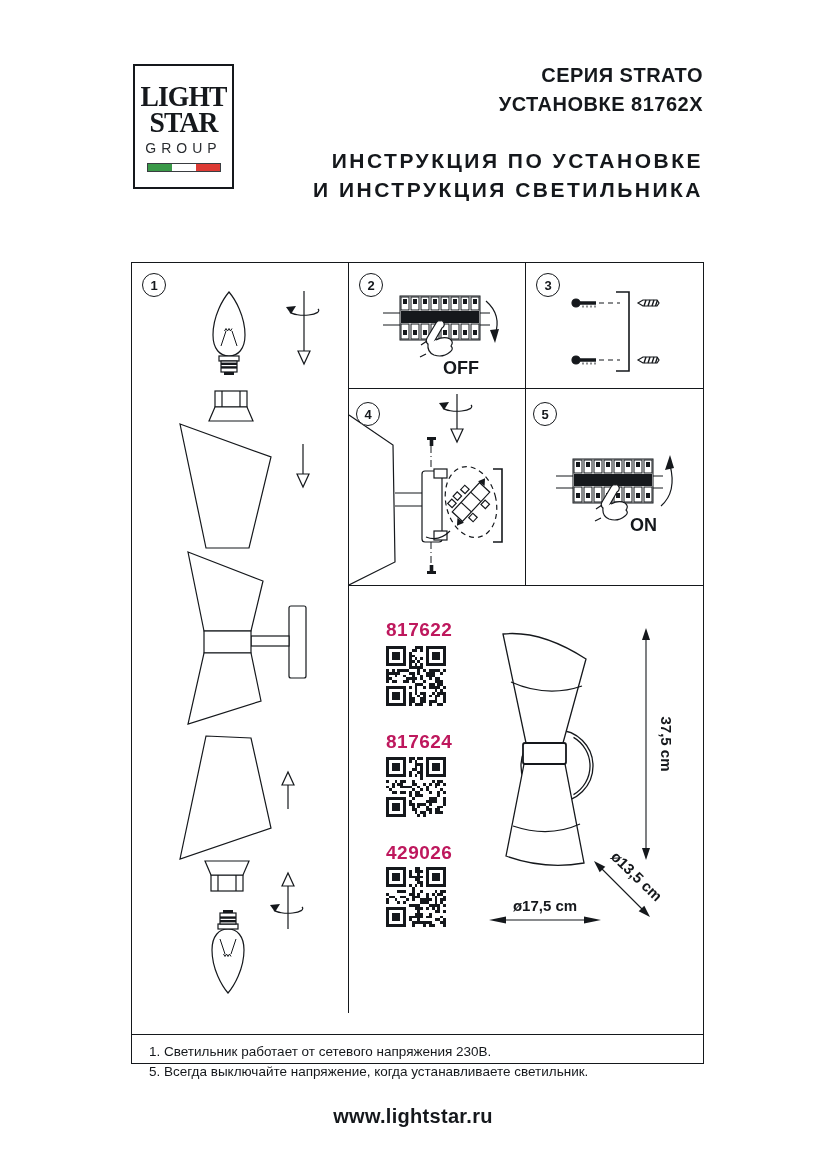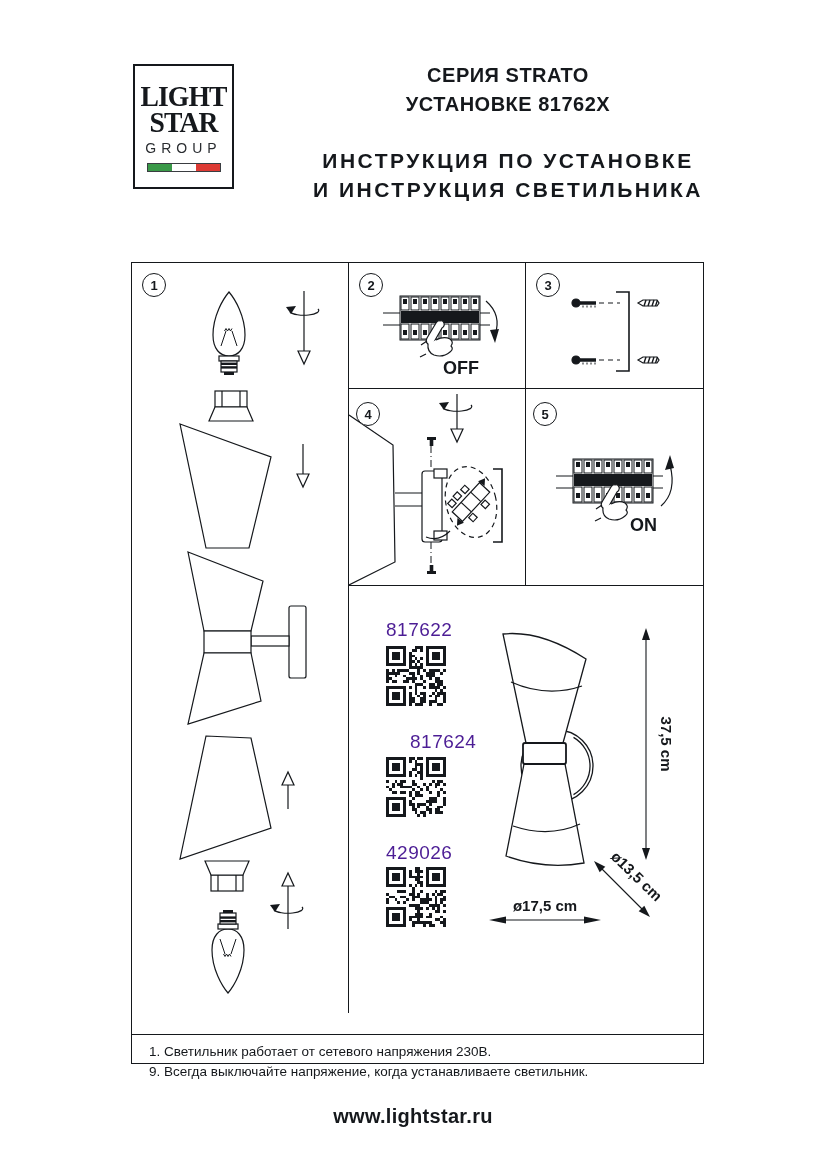--- a/index.html
+++ b/index.html
@@ -7,21 +7,21 @@
        font-family:"Liberation Sans",sans-serif;color:#15181c;}
   
   .logo-box{position:absolute;left:133px;top:64px;width:101px;height:125px;
             border:2px solid #15181c;text-align:center;box-sizing:border-box;}
   .logo-word{font-family:"Liberation Serif",serif;font-weight:bold;font-size:30px;
              line-height:26px;letter-spacing:-1px;transform:scaleX(.92);}
   .logo-word.first{margin-top:17px;}
   .logo-group{font-size:14px;letter-spacing:5px;margin-top:5px;font-weight:400;color:#2a2d31;}
   .logo-flag{width:72px;height:7px;margin:7px auto 0;border:1px solid #3a3d41;display:flex;}
   .logo-flag span{flex:1;height:100%;}
-  .title-block{position:absolute;right:123px;top:61px;text-align:center;margin-left:43px;}
+  .title-block{position:absolute;right:123px;top:61px;text-align:right;margin-left:43px;}
   .t-line{font-weight:bold;font-size:20px;line-height:29px;letter-spacing:.5px;}
   .t-instruction{margin-top:27px;}
   .t-instruction .t-line{font-size:21px;letter-spacing:2.5px;}
   
   .frame{position:absolute;left:131px;top:262px;width:571px;height:800px;
          border:1.5px solid #15181c;box-sizing:content-box;}
   .panel{position:absolute;box-sizing:border-box;}
   .p1{left:0;top:0;width:217px;height:750px;border-right:1.3px solid #15181c;}
   .p2{left:217px;top:0;width:177px;height:126px;border-right:1.3px solid #15181c;border-bottom:1.3px solid #15181c;}
   .p3{left:394px;top:0;width:177px;height:126px;border-bottom:1.3px solid #15181c;}
@@ -29,21 +29,21 @@
   .p5{left:394px;top:126px;width:177px;height:197px;border-bottom:1.3px solid #15181c;}
   .p6{left:217px;top:323px;width:354px;height:427px;}
   .notes{left:0;top:771px;width:571px;height:50px;border-top:1.3px solid #15181c;
          padding:7px 0 0 17px;font-size:13.5px;line-height:20px;}
   .badge{position:absolute;left:10px;top:10px;width:22px;height:22px;border:1.4px solid #15181c;
          border-radius:50%;font-size:13px;font-weight:bold;display:flex;align-items:center;
          justify-content:center;background:#fff;z-index:3;}
   .p4 .badge,.p5 .badge{left:7px;top:13px;}
   .panel svg.diagram{position:absolute;left:0;top:0;}
   
-  .art-label{position:absolute;left:37px;width:120px;font-size:19px;font-weight:normal;color:#4c1d95;letter-spacing:.5px;}
+  .art-label{position:absolute;left:37px;width:120px;font-size:19px;font-weight:bold;color:#be185d;letter-spacing:.5px;}
   .qr{position:absolute;left:37px;width:60px;height:60px;background:#fff;}
   .dim-label{font:bold 15px "Liberation Sans",sans-serif;fill:#15181c;}
   .svg-cap{font:bold 18px "Liberation Sans",sans-serif;fill:#15181c;}
   .website{position:absolute;left:0;top:1105px;width:826px;text-align:center;
            font-size:20px;font-weight:bold;letter-spacing:.3px;}
 </style>
 </head>
 <body>
 
 <svg width="0" height="0" style="position:absolute" aria-hidden="true">
@@ -434,21 +434,21 @@
         <rect x="14" y="6" width="7" height="1" fill="#15181c"></rect>
         <rect x="14" y="1" width="1" height="5" fill="#15181c"></rect>
         <rect x="20" y="1" width="1" height="5" fill="#15181c"></rect>
         <rect x="16" y="2" width="3" height="3" fill="#15181c"></rect>
         <rect x="0" y="14" width="7" height="1" fill="#15181c"></rect>
         <rect x="0" y="20" width="7" height="1" fill="#15181c"></rect>
         <rect x="0" y="15" width="1" height="5" fill="#15181c"></rect>
         <rect x="6" y="15" width="1" height="5" fill="#15181c"></rect>
         <rect x="2" y="16" width="3" height="3" fill="#15181c"></rect>
       </svg>
-    <div class="art-label" style="top:145px;margin-left:24px;">817624</div>
+    <div class="art-label" style="top:145px;">817624</div>
     <svg class="qr" style="top:171px;" viewBox="0 0 21 21" shape-rendering="crispEdges">
         <rect x="8" y="0" width="1" height="1" fill="#15181c"></rect>
         <rect x="9" y="0" width="1" height="1" fill="#15181c"></rect>
         <rect x="11" y="0" width="1" height="1" fill="#15181c"></rect>
         <rect x="12" y="0" width="1" height="1" fill="#15181c"></rect>
         <rect x="8" y="1" width="1" height="1" fill="#15181c"></rect>
         <rect x="10" y="1" width="1" height="1" fill="#15181c"></rect>
         <rect x="10" y="2" width="1" height="1" fill="#15181c"></rect>
         <rect x="11" y="2" width="1" height="1" fill="#15181c"></rect>
         <rect x="12" y="2" width="1" height="1" fill="#15181c"></rect>
@@ -696,17 +696,17 @@
         <rect x="0" y="14" width="7" height="1" fill="#15181c"></rect>
         <rect x="0" y="20" width="7" height="1" fill="#15181c"></rect>
         <rect x="0" y="15" width="1" height="5" fill="#15181c"></rect>
         <rect x="6" y="15" width="1" height="5" fill="#15181c"></rect>
         <rect x="2" y="16" width="3" height="3" fill="#15181c"></rect>
       </svg>
   </div>
 
   <div class="panel notes">
     <div>1. Светильник работает от сетевого напряжения 230В.</div>
-    <div>9. Всегда выключайте напряжение, когда устанавливаете светильник.</div>
+    <div>5. Всегда выключайте напряжение, когда устанавливаете светильник.</div>
   </div>
 </div>
 
 <div class="website">www.lightstar.ru</div>
 
 </body></html>

